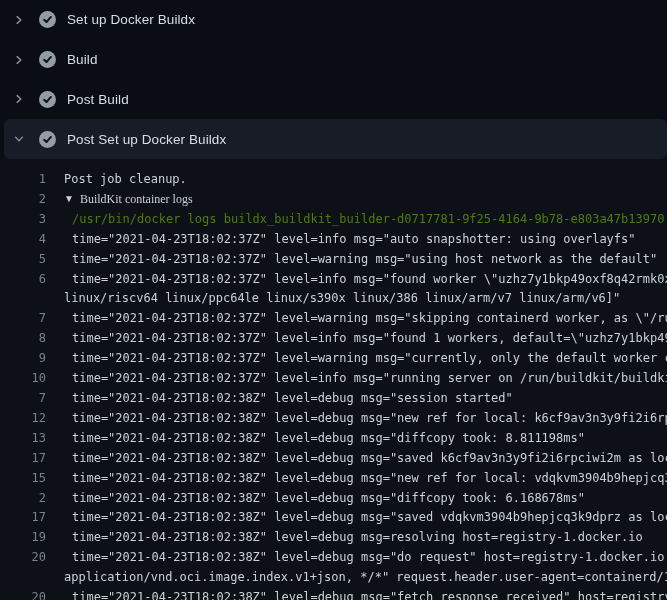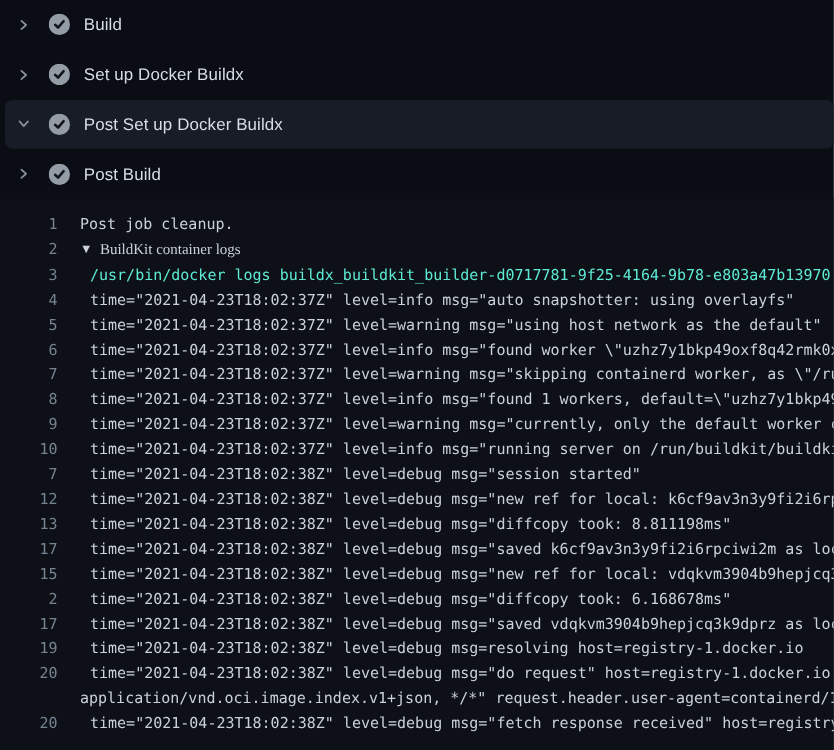--- a/index.html
+++ b/index.html
@@ -60,21 +60,21 @@
     text-align:right;
     color:#768390;
     user-select:none;
     cursor:pointer;
   }
   .logrow .txt{
     margin-left:18px;
     color:#c9d1d9;
   }
   .logrow .txt.ind{padding-left:8px;}
-  .logrow .txt.command{color:#5eead4;}
+  .logrow .txt.command{color:#4d7c0f;}
   .logrow .txt .marker{
     display:inline-block;
     font-size:10px;
     transform:translateY(-1px);
     margin-right:6px;
     cursor:pointer;
   }
   .logrow .txt.group{cursor:pointer;font-family:Liberation Serif, serif;}
 </style>
 </head>
@@ -87,72 +87,73 @@
           <svg width="12" height="12" viewBox="0 0 16 16" fill="none">
             <path d="M5.5 3.5 L10.5 8 L5.5 12.5" stroke="#8b949e" stroke-width="1.8" stroke-linecap="round" stroke-linejoin="round"></path>
           </svg>
         </span>
         <span class="status">
           <svg width="17" height="17" viewBox="0 0 16 16">
             <circle cx="8" cy="8" r="8" fill="#949ca6"></circle>
             <path d="M4.8 8.3 L7 10.4 L11.2 5.6" stroke="#11141a" stroke-width="1.9" fill="none" stroke-linecap="round" stroke-linejoin="round"></path>
           </svg>
         </span>
+        <span class="label">Set up Docker Buildx</span>
+      </div>
+      <div class="step">
+        <span class="chev">
+          <svg width="12" height="12" viewBox="0 0 16 16" fill="none">
+            <path d="M5.5 3.5 L10.5 8 L5.5 12.5" stroke="#8b949e" stroke-width="1.8" stroke-linecap="round" stroke-linejoin="round"></path>
+          </svg>
+        </span>
+        <span class="status">
+          <svg width="17" height="17" viewBox="0 0 16 16">
+            <circle cx="8" cy="8" r="8" fill="#949ca6"></circle>
+            <path d="M4.8 8.3 L7 10.4 L11.2 5.6" stroke="#11141a" stroke-width="1.9" fill="none" stroke-linecap="round" stroke-linejoin="round"></path>
+          </svg>
+        </span>
         <span class="label">Build</span>
       </div>
       <div class="step">
         <span class="chev">
           <svg width="12" height="12" viewBox="0 0 16 16" fill="none">
             <path d="M5.5 3.5 L10.5 8 L5.5 12.5" stroke="#8b949e" stroke-width="1.8" stroke-linecap="round" stroke-linejoin="round"></path>
           </svg>
         </span>
         <span class="status">
           <svg width="17" height="17" viewBox="0 0 16 16">
             <circle cx="8" cy="8" r="8" fill="#949ca6"></circle>
             <path d="M4.8 8.3 L7 10.4 L11.2 5.6" stroke="#11141a" stroke-width="1.9" fill="none" stroke-linecap="round" stroke-linejoin="round"></path>
           </svg>
         </span>
-        <span class="label">Set up Docker Buildx</span>
+        <span class="label">Post Build</span>
       </div>
       <div class="step expanded">
         <span class="chev">
           <svg width="12" height="12" viewBox="0 0 16 16" fill="none">
             <path d="M3.5 5.5 L8 10.5 L12.5 5.5" stroke="#8b949e" stroke-width="1.8" stroke-linecap="round" stroke-linejoin="round"></path>
           </svg>
         </span>
         <span class="status">
           <svg width="17" height="17" viewBox="0 0 16 16">
             <circle cx="8" cy="8" r="8" fill="#949ca6"></circle>
             <path d="M4.8 8.3 L7 10.4 L11.2 5.6" stroke="#11141a" stroke-width="1.9" fill="none" stroke-linecap="round" stroke-linejoin="round"></path>
           </svg>
         </span>
         <span class="label">Post Set up Docker Buildx</span>
       </div>
-      <div class="step">
-        <span class="chev">
-          <svg width="12" height="12" viewBox="0 0 16 16" fill="none">
-            <path d="M5.5 3.5 L10.5 8 L5.5 12.5" stroke="#8b949e" stroke-width="1.8" stroke-linecap="round" stroke-linejoin="round"></path>
-          </svg>
-        </span>
-        <span class="status">
-          <svg width="17" height="17" viewBox="0 0 16 16">
-            <circle cx="8" cy="8" r="8" fill="#949ca6"></circle>
-            <path d="M4.8 8.3 L7 10.4 L11.2 5.6" stroke="#11141a" stroke-width="1.9" fill="none" stroke-linecap="round" stroke-linejoin="round"></path>
-          </svg>
-        </span>
-        <span class="label">Post Build</span>
-      </div>
     </div>
   <div class="log">
       <div class="logrow"><span class="num">1</span><span class="txt">Post job cleanup.</span></div>
       <div class="logrow"><span class="num">2</span><span class="txt group"><span class="marker">▼</span><span>BuildKit container logs</span></span></div>
       <div class="logrow"><span class="num">3</span><span class="txt ind command">/usr/bin/docker logs buildx_buildkit_builder-d0717781-9f25-4164-9b78-e803a47b13970</span></div>
       <div class="logrow"><span class="num">4</span><span class="txt ind">time="2021-04-23T18:02:37Z" level=info msg="auto snapshotter: using overlayfs"</span></div>
       <div class="logrow"><span class="num">5</span><span class="txt ind">time="2021-04-23T18:02:37Z" level=warning msg="using host network as the default"</span></div>
       <div class="logrow"><span class="num">6</span><span class="txt ind">time="2021-04-23T18:02:37Z" level=info msg="found worker \"uzhz7y1bkp49oxf8q42rmk0xjld</span></div>
+      <div class="logrow"><span class="num"></span><span class="txt">linux/riscv64 linux/ppc64le linux/s390x linux/386 linux/arm/v7 linux/arm/v6]"</span></div>
       <div class="logrow"><span class="num">7</span><span class="txt ind">time="2021-04-23T18:02:37Z" level=warning msg="skipping containerd worker, as \"/run/c</span></div>
       <div class="logrow"><span class="num">8</span><span class="txt ind">time="2021-04-23T18:02:37Z" level=info msg="found 1 workers, default=\"uzhz7y1bkp49oxf</span></div>
       <div class="logrow"><span class="num">9</span><span class="txt ind">time="2021-04-23T18:02:37Z" level=warning msg="currently, only the default worker can b</span></div>
       <div class="logrow"><span class="num">10</span><span class="txt ind">time="2021-04-23T18:02:37Z" level=info msg="running server on /run/buildkit/buildkitd.</span></div>
       <div class="logrow"><span class="num">7</span><span class="txt ind">time="2021-04-23T18:02:38Z" level=debug msg="session started"</span></div>
       <div class="logrow"><span class="num">12</span><span class="txt ind">time="2021-04-23T18:02:38Z" level=debug msg="new ref for local: k6cf9av3n3y9fi2i6rpciw</span></div>
       <div class="logrow"><span class="num">13</span><span class="txt ind">time="2021-04-23T18:02:38Z" level=debug msg="diffcopy took: 8.811198ms"</span></div>
       <div class="logrow"><span class="num">17</span><span class="txt ind">time="2021-04-23T18:02:38Z" level=debug msg="saved k6cf9av3n3y9fi2i6rpciwi2m as local.</span></div>
       <div class="logrow"><span class="num">15</span><span class="txt ind">time="2021-04-23T18:02:38Z" level=debug msg="new ref for local: vdqkvm3904b9hepjcq3k9d</span></div>
       <div class="logrow"><span class="num">2</span><span class="txt ind">time="2021-04-23T18:02:38Z" level=debug msg="diffcopy took: 6.168678ms"</span></div>

